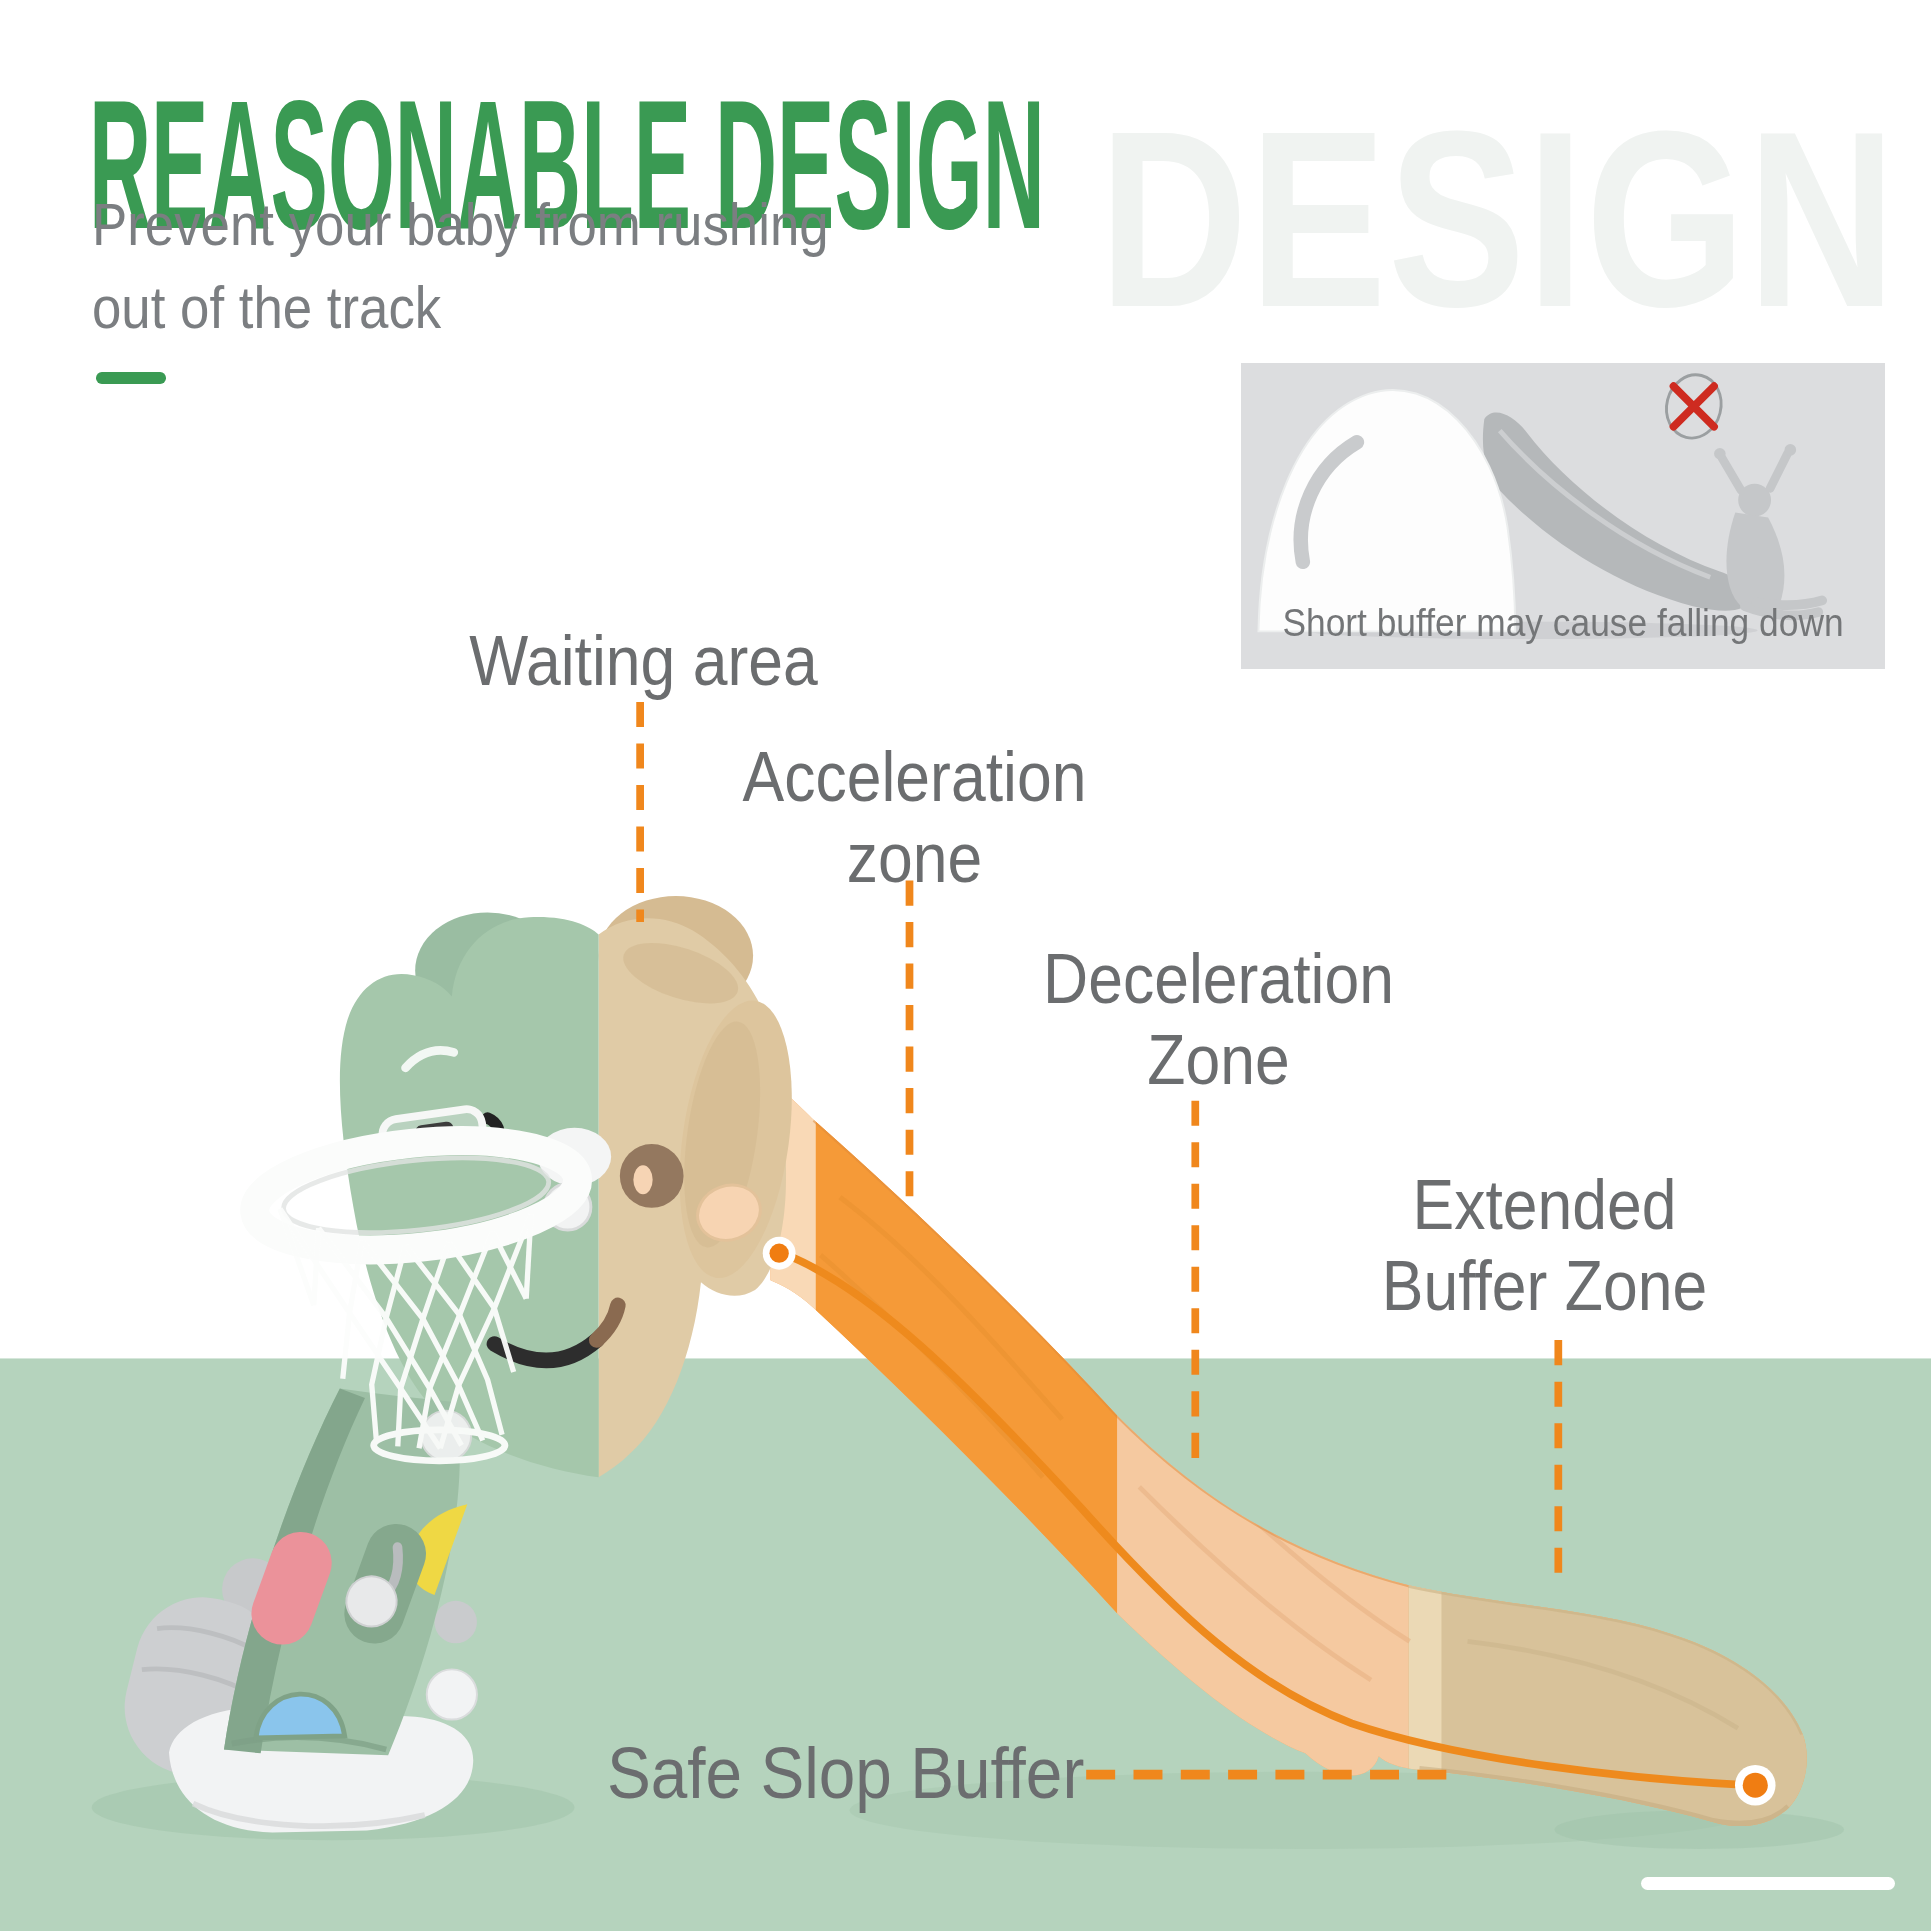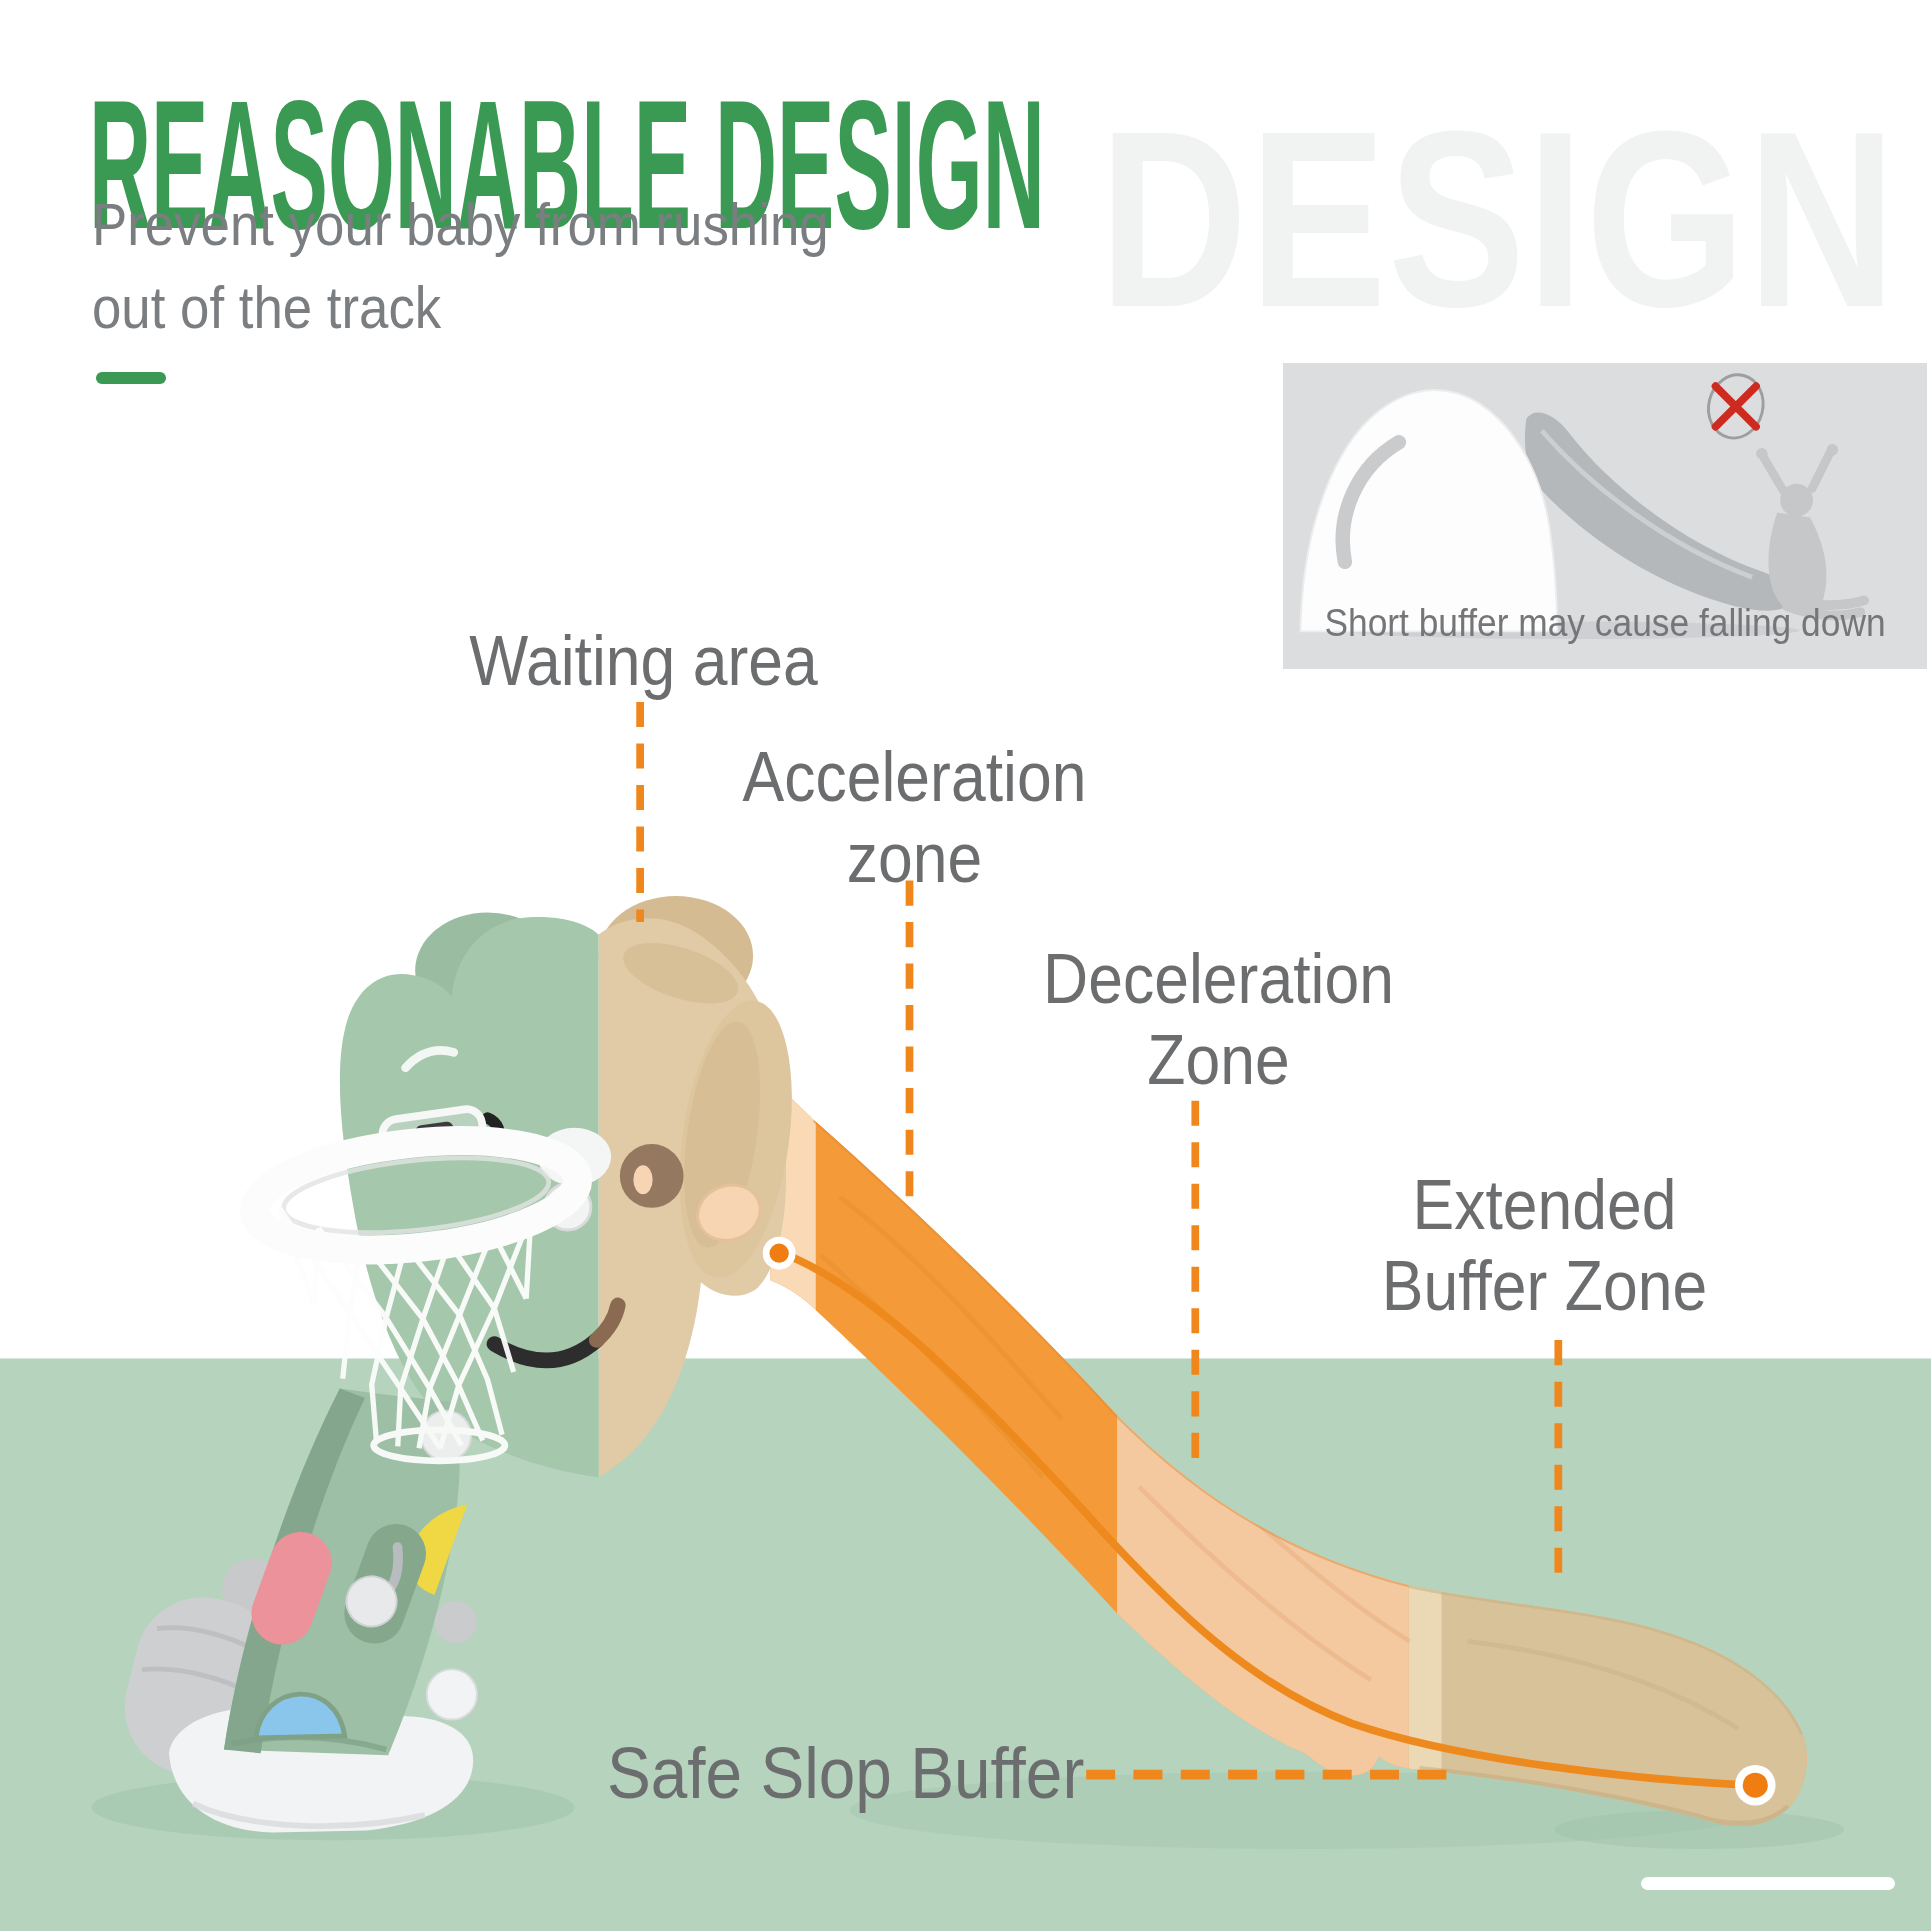--- a/index.html
+++ b/index.html
@@ -30,21 +30,21 @@
   }
   #callout-waiting{left:402px;top:620px;width:483px;}
   #callout-accel{left:673px;top:736px;width:483px;}
   #callout-decel{left:977px;top:938px;width:483px;}
   #callout-extended{left:1303px;top:1164px;width:483px;}
   #callout-safe{
     left:607px;top:1736px;font-size:73px;line-height:73px;text-align:left;
     transform:scaleX(.9);transform-origin:left top;white-space:nowrap;
   }
   #warning-inset{
-    left:1241px;top:363px;width:644px;height:306px;background:#dcdddf;z-index:2;margin-left:42px;
+    left:1241px;top:363px;width:644px;height:306px;background:#dcdddf;z-index:2;
   }
   #inset-caption{
     position:absolute;left:0;top:239px;width:644px;text-align:center;
     font-size:38px;color:#747678;transform:scaleX(.93);transform-origin:center top;white-space:nowrap;
   }
   #home-indicator{
     left:1641px;top:1877px;width:254px;height:12.6px;border-radius:6.8px;background:#ffffff;z-index:3;
   }
 </style>
 </head>

